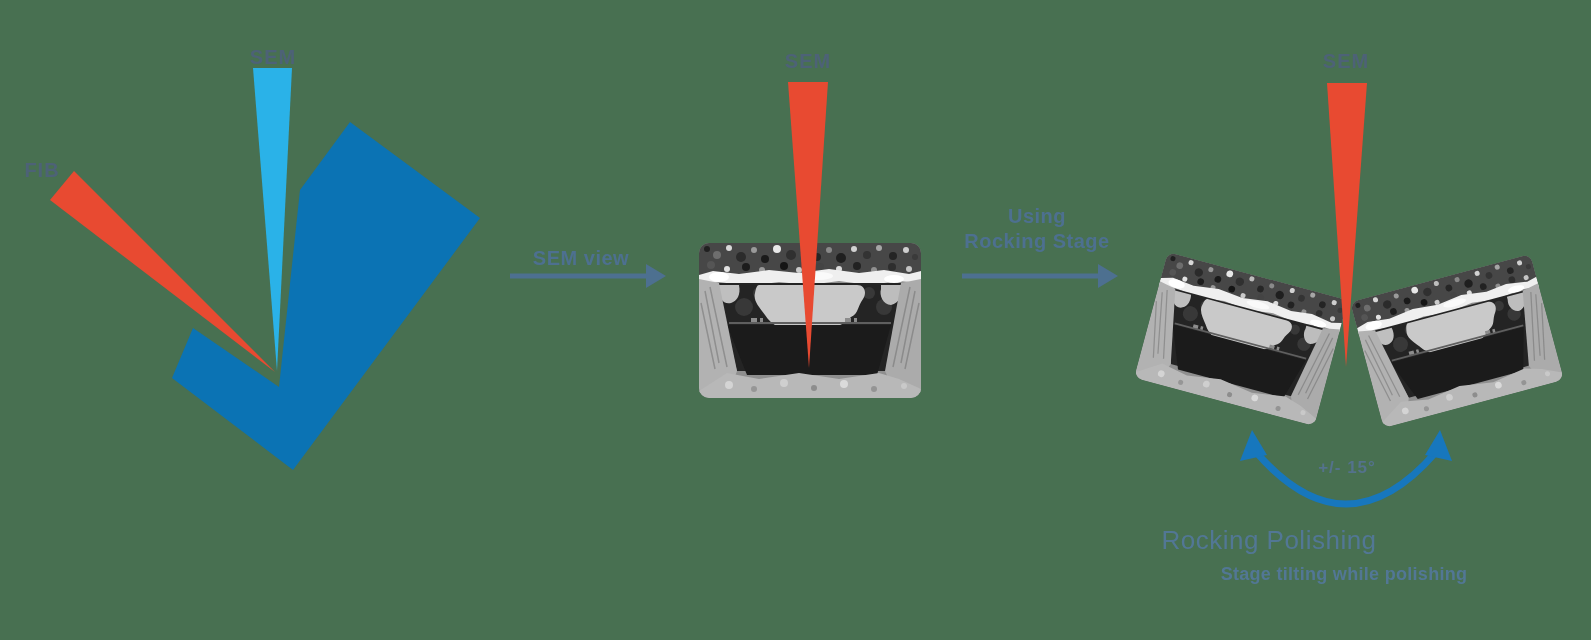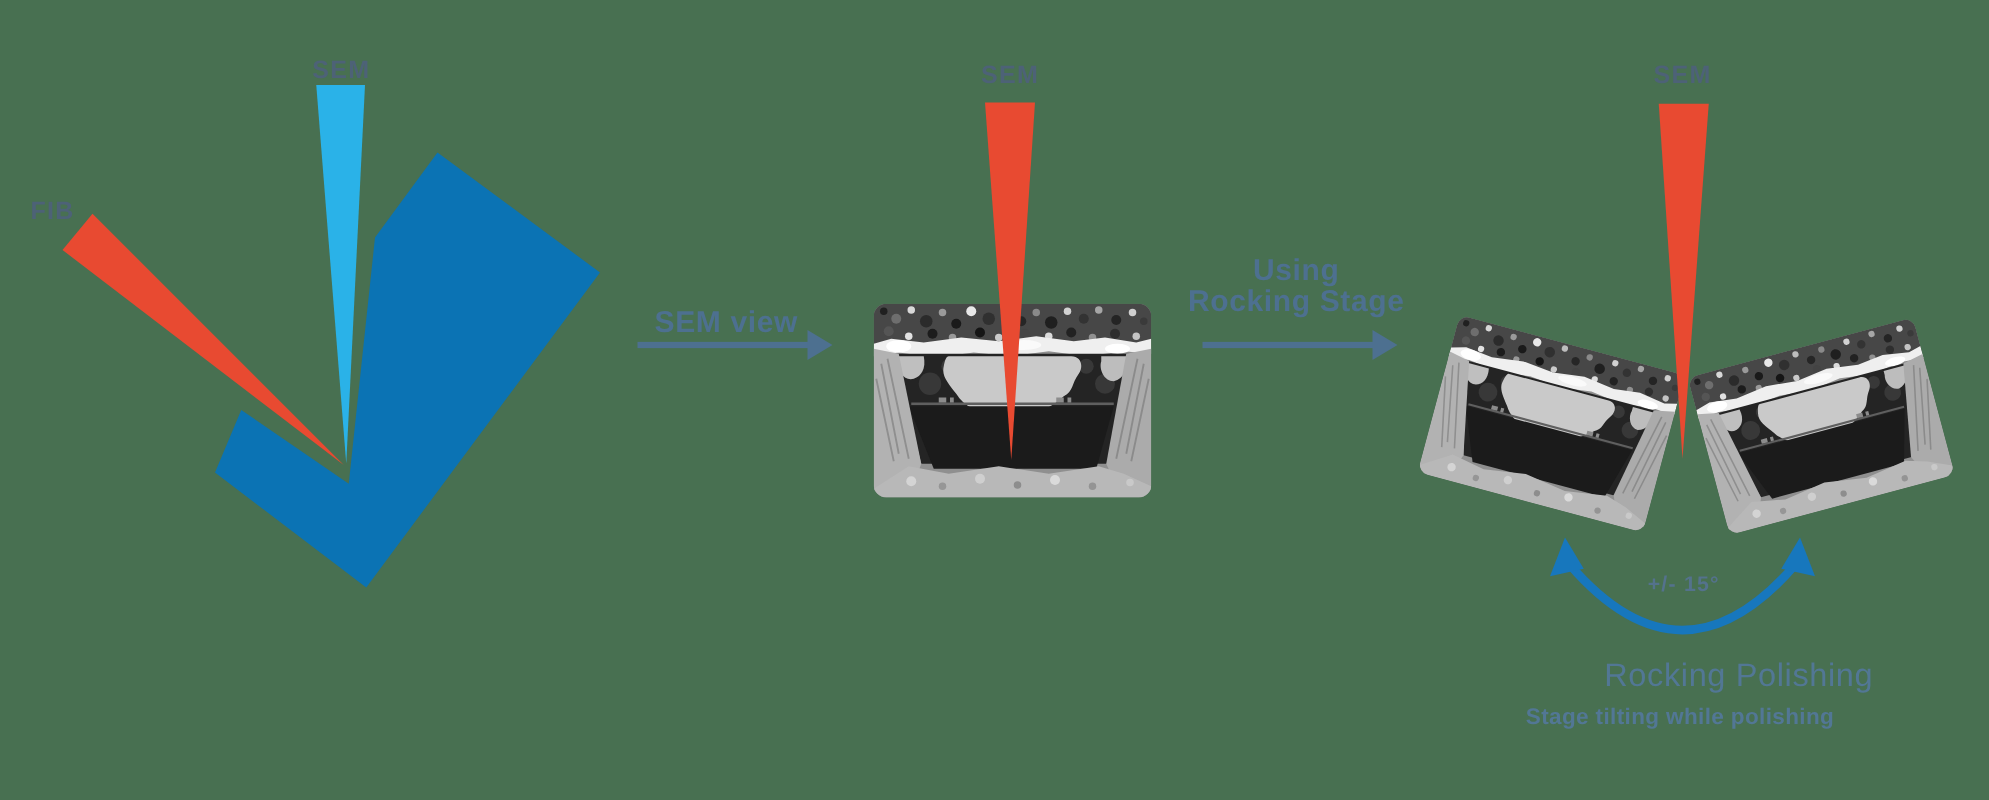--- a/index.html
+++ b/index.html
@@ -15,21 +15,21 @@
     position:absolute;
     transform:translate(-50%,-50%);
     white-space:nowrap;
     text-align:center;
     user-select:none;
   }
   .beam-label{
     font-size:20px;font-weight:700;color:#4d6277;letter-spacing:1px;
   }
   .caption{
-    font-size:24px;font-weight:700;color:#4d7090;line-height:25px;letter-spacing:.5px;
+    font-size:20px;font-weight:700;color:#4d7090;line-height:25px;letter-spacing:.5px;
   }
   .angle-label{
     font-size:17px;font-weight:700;color:#54728c;letter-spacing:1px;
   }
   .rocking-title{
     font-size:26px;font-weight:500;color:#527795;letter-spacing:.5px;
   }
   .rocking-subtitle{
     font-size:18px;font-weight:700;color:#527795;letter-spacing:.3px;text-align:right;
   }
@@ -164,17 +164,17 @@
 
   <div class="lbl caption" style="left:1037px;top:229px">
     <div>Using</div>
     <div>Rocking Stage</div>
   </div>
 
   <div class="lbl beam-label" style="left:1346px;top:61px">SEM</div>
 
   <div class="lbl angle-label" style="left:1347px;top:468px">+/- 15°</div>
 
-  <div class="lbl rocking-title" style="left:1391px;top:540px">Rocking Polishing</div>
+  <div class="lbl rocking-title" style="left:1269px;top:540px">Rocking Polishing</div>
 
   <div class="lbl rocking-subtitle" style="left:1344px;top:574px">Stage tilting while polishing</div>
 
 </div>
 
 </body></html>

